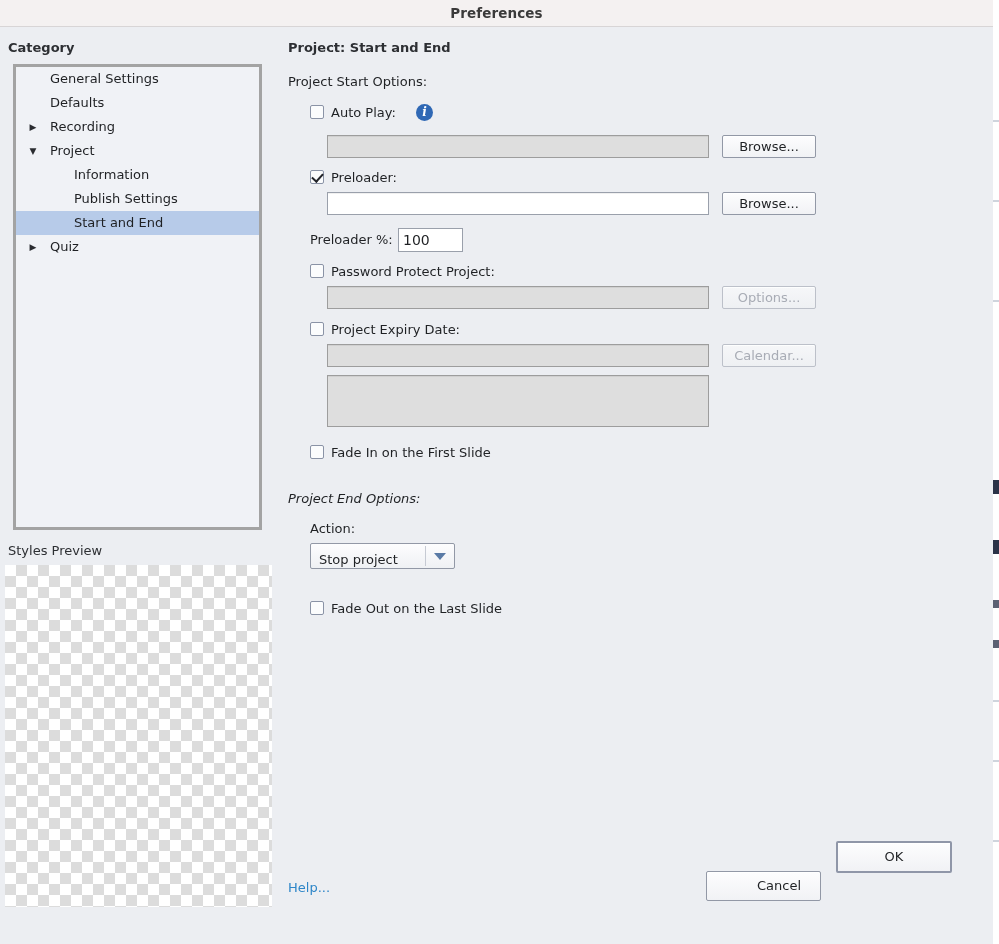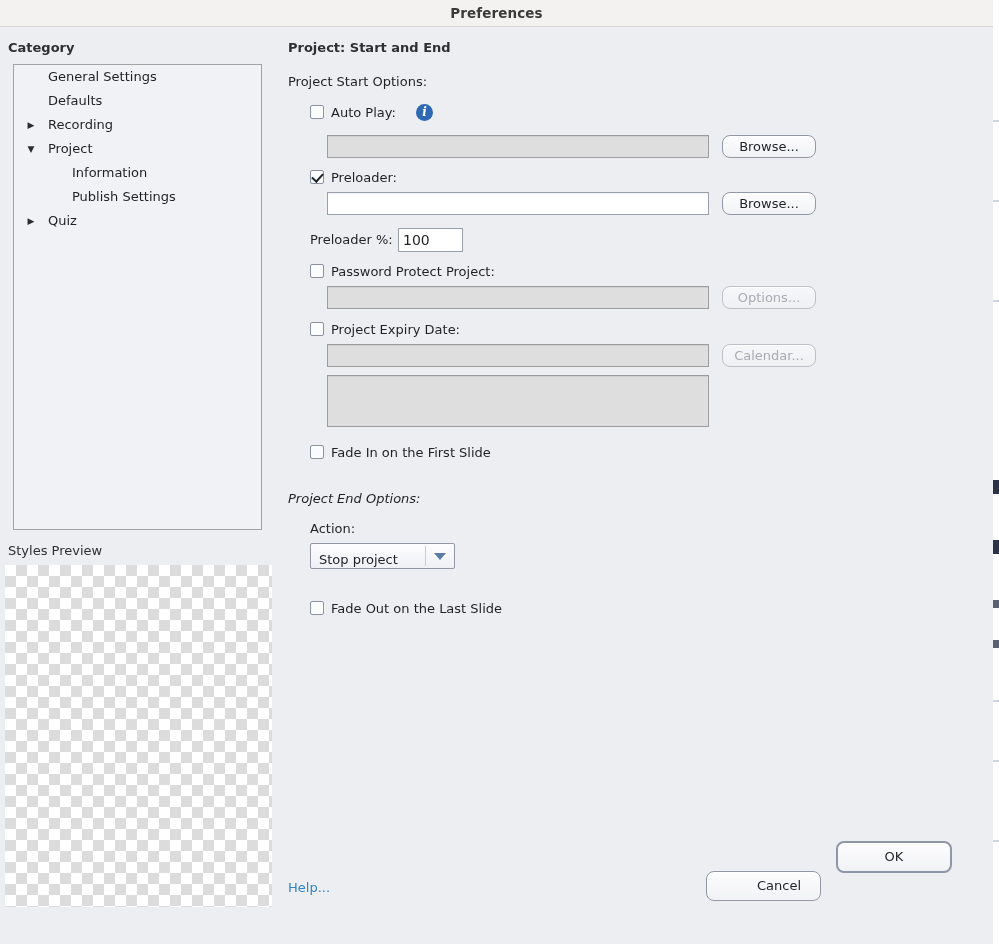--- a/index.html
+++ b/index.html
@@ -45,21 +45,21 @@
 
   
   .cat-label {
     position: absolute; left: 8px; top: 40px;
     font-size: 13px; font-weight: bold; color: #2d2f33;
   }
 
   .tree-box {
     position: absolute; left: 13px; top: 64px; width: 249px; height: 466px;
     background: #f0f2f6;
-    border: 1px solid #a3a3a3;
+    border: 3px solid #a3a3a3;
     overflow: hidden;
   }
   .tree-row {
     position: relative; height: 24px; line-height: 24px;
     font-size: 13px; color: #1f2124; white-space: nowrap;
   }
   .tree-row .twisty {
     position: absolute; left: 10px; top: 0; width: 14px; height: 24px;
     line-height: 24px; text-align: center; font-size: 9px; color: #2a2c30;
   }
@@ -142,21 +142,21 @@
 
   .inline-label {
     position: absolute; font-size: 13px; color: #1f2124;
   }
 
   
   .btn {
     position: absolute;
     background: linear-gradient(#fdfdfe, #f1f2f5);
     border: 1px solid #9298a6;
-    border-radius: 8px;
+    border-radius: 2px;
     font-size: 13px; color: #1f2124;
     text-align: center;
     box-shadow: 0 1px 0 rgba(255,255,255,0.8) inset;
   }
   .btn.disabled { color: #a8acb5; border-color: #bcc0c9;
     background: linear-gradient(#f6f7f9, #eef0f3); }
   .btn.default {
     border: 2px solid #8f96a8;
   }
 
@@ -233,20 +233,24 @@
           <div class="tlabel">Project</div>
         </div>
         <div class="tree-row lvl2">
           <div class="twisty"></div>
           <div class="tlabel">Information</div>
         </div>
         <div class="tree-row lvl2">
           <div class="twisty"></div>
           <div class="tlabel">Publish Settings</div>
         </div>
+        <div class="tree-row lvl2 selected">
+          <div class="twisty"></div>
+          <div class="tlabel">Start and End</div>
+        </div>
         <div class="tree-row lvl1">
           <div class="twisty">▶</div>
           <div class="tlabel">Quiz</div>
         </div>
       </div>
 
     <div class="styles-label">Styles Preview</div>
     <div class="checker"></div>
 
     <div class="pane-title">Project: Start and End</div>

